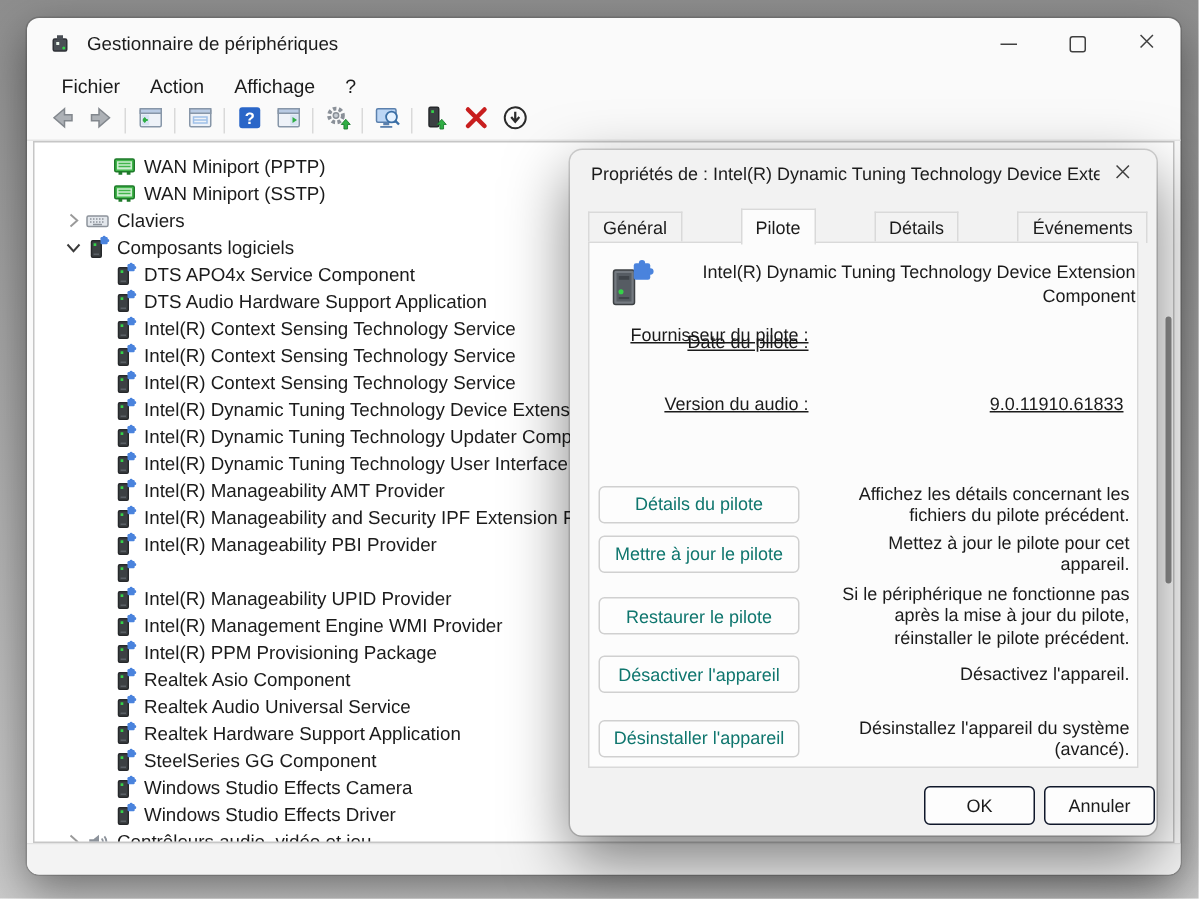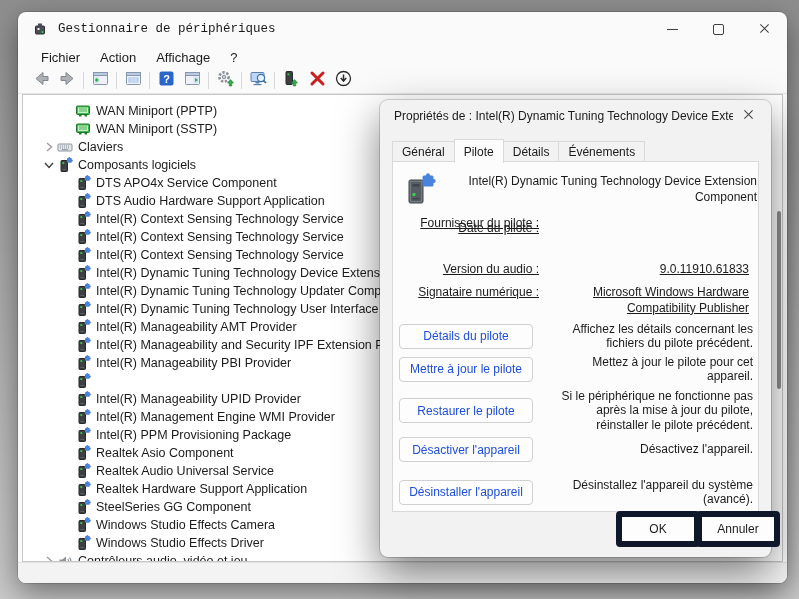--- a/index.html
+++ b/index.html
@@ -5,21 +5,21 @@
   html,body{margin:0;padding:0;}
   body{width:799px;height:599px;overflow:hidden;position:relative;
        font-family:"Liberation Sans","DejaVu Sans",sans-serif;color:#1b1b1b;}
   .desktop{position:absolute;inset:0;background:linear-gradient(180deg,#8e8e8e,#cacaca);}
 
   
   .main-window{position:absolute;left:18px;top:12px;width:769px;height:571px;background:#fafafa;
     border-radius:8px;box-shadow:0 10px 30px rgba(0,0,0,.45),0 0 0 1px rgba(0,0,0,.14);}
   .titlebar{height:34px;display:flex;align-items:center;padding-left:14px;}
   .title-icon{width:16px;height:16px;margin-right:10px;flex:none;}
-  .title-text{font-size:12.5px;font-family:Liberation Mono, monospace;}
+  .title-text{font-size:12.5px;}
   .win-controls{margin-left:auto;display:flex;height:100%;}
   .win-btn{width:46px;display:flex;align-items:center;justify-content:center;}
   .glyph-min{width:11px;border-top:1px solid #404040;display:block;}
   .glyph-max{width:9px;height:9px;border:1px solid #404040;border-radius:2px;display:block;}
 
   .menubar{height:22px;display:flex;align-items:center;padding-left:13px;font-size:13px;}
   .menu-item{padding:2px 10px;}
 
   .toolbar{height:25px;display:flex;align-items:center;padding-left:10px;border-bottom:1px solid #e6e6e6;}
   .tb-btn{width:26px;height:22px;display:flex;align-items:center;justify-content:center;}
@@ -39,39 +39,39 @@
   .statusbar{position:absolute;left:0;right:0;bottom:0;height:20px;background:#f3f3f3;
     border-top:1px solid #e2e2e2;border-radius:0 0 8px 8px;}
 
   
   .dialog{position:absolute;left:380px;top:100px;width:391px;height:457px;background:#f2f2f2;
     border-radius:8px;box-shadow:0 16px 42px rgba(0,0,0,.5),0 0 0 1px rgba(0,0,0,.16);z-index:10;font-size:12px;}
   .dlg-titlebar{height:32px;display:flex;align-items:center;padding-left:14px;}
   .dlg-title{font-size:12px;white-space:nowrap;overflow:hidden;}
   .dlg-close{margin-left:auto;margin-right:8px;width:30px;height:24px;display:flex;align-items:center;justify-content:center;flex:none;}
 
-  .tabs{position:absolute;left:12px;top:39px;display:flex;align-items:flex-end;height:23px;}
+  .tabs{position:absolute;left:12px;top:39px;display:flex;align-items:flex-end;height:23px;gap:40px;}
   .tab{height:20px;padding:0 9px;display:flex;align-items:center;background:#f2f2f2;
     border:1px solid #d9d9d9;border-bottom:none;margin-right:-1px;}
   .tab.active{height:23px;background:#fcfcfc;z-index:2;margin-bottom:-1px;}
 
   .tab-page{position:absolute;left:12px;top:61px;width:365px;height:349px;background:#fcfcfc;border:1px solid #d9d9d9;text-align:right;}
   .dev-icon{position:absolute;left:9px;top:10px;width:36px;height:36px;}
   .dev-icon svg{width:36px;height:36px;}
   .dev-name{position:absolute;left:52px;top:12px;width:312px;line-height:1.3;}
   .f-row{position:absolute;left:16px;display:flex;width:340px;text-decoration:underline;}
   .f-label{width:130px;flex:none;}
   .f-value{width:212px;line-height:1.3;}
   .fr0{top:54px}.fr1{top:59px}.fr2{top:100px}.fr3{top:123px}
   .a-row{position:absolute;left:6px;width:354px;display:flex;align-items:center;}
   .ar0{top:160px}.ar1{top:193px}.ar2{top:227px}.ar3{top:275px}.ar4{top:316px}
   .push-btn{width:132px;height:23px;flex:none;background:#fdfdfd;border:1px solid #d0d0d0;border-radius:4px;
-    display:flex;align-items:center;justify-content:center;font-size:12px;color:#1d4ed8;}
+    display:flex;align-items:center;justify-content:center;font-size:12px;color:#0f766e;}
   .a-desc{margin-left:11px;width:212px;line-height:1.2;}
-  .footer-btn{position:absolute;top:411px;width:72px;height:24px;background:#fdfdfd;border:6px solid #0f172a;
+  .footer-btn{position:absolute;top:424px;width:72px;height:24px;background:#fdfdfd;border:1px solid #0f172a;
     border-radius:4px;display:flex;align-items:center;justify-content:center;font-size:12px;}
   .btn-ok{left:236px}.btn-cancel{left:316px}
 </style>
 </head>
 <body>
 
 <div class="desktop">
 
   <div class="main-window">
 
@@ -618,24 +618,20 @@
       <div class="f-row fr0">
         <span class="f-label">Fournisseur du pilote :</span>
       </div>
       <div class="f-row fr1">
         <span class="f-label">Date du pilote :</span>
       </div>
       <div class="f-row fr2">
         <span class="f-label">Version du audio :</span>
         <span class="f-value">9.0.11910.61833</span>
       </div>
-      <div class="f-row fr3">
-        <span class="f-label">Signataire numérique :</span>
-        <span class="f-value">Microsoft Windows Hardware Compatibility Publisher</span>
-      </div>
 
       <div class="a-row ar0">
         <div class="push-btn">Détails du pilote</div>
         <div class="a-desc">Affichez les détails concernant les fichiers du pilote précédent.</div>
       </div>
       <div class="a-row ar1">
         <div class="push-btn">Mettre à jour le pilote</div>
         <div class="a-desc">Mettez à jour le pilote pour cet appareil.</div>
       </div>
       <div class="a-row ar2">

